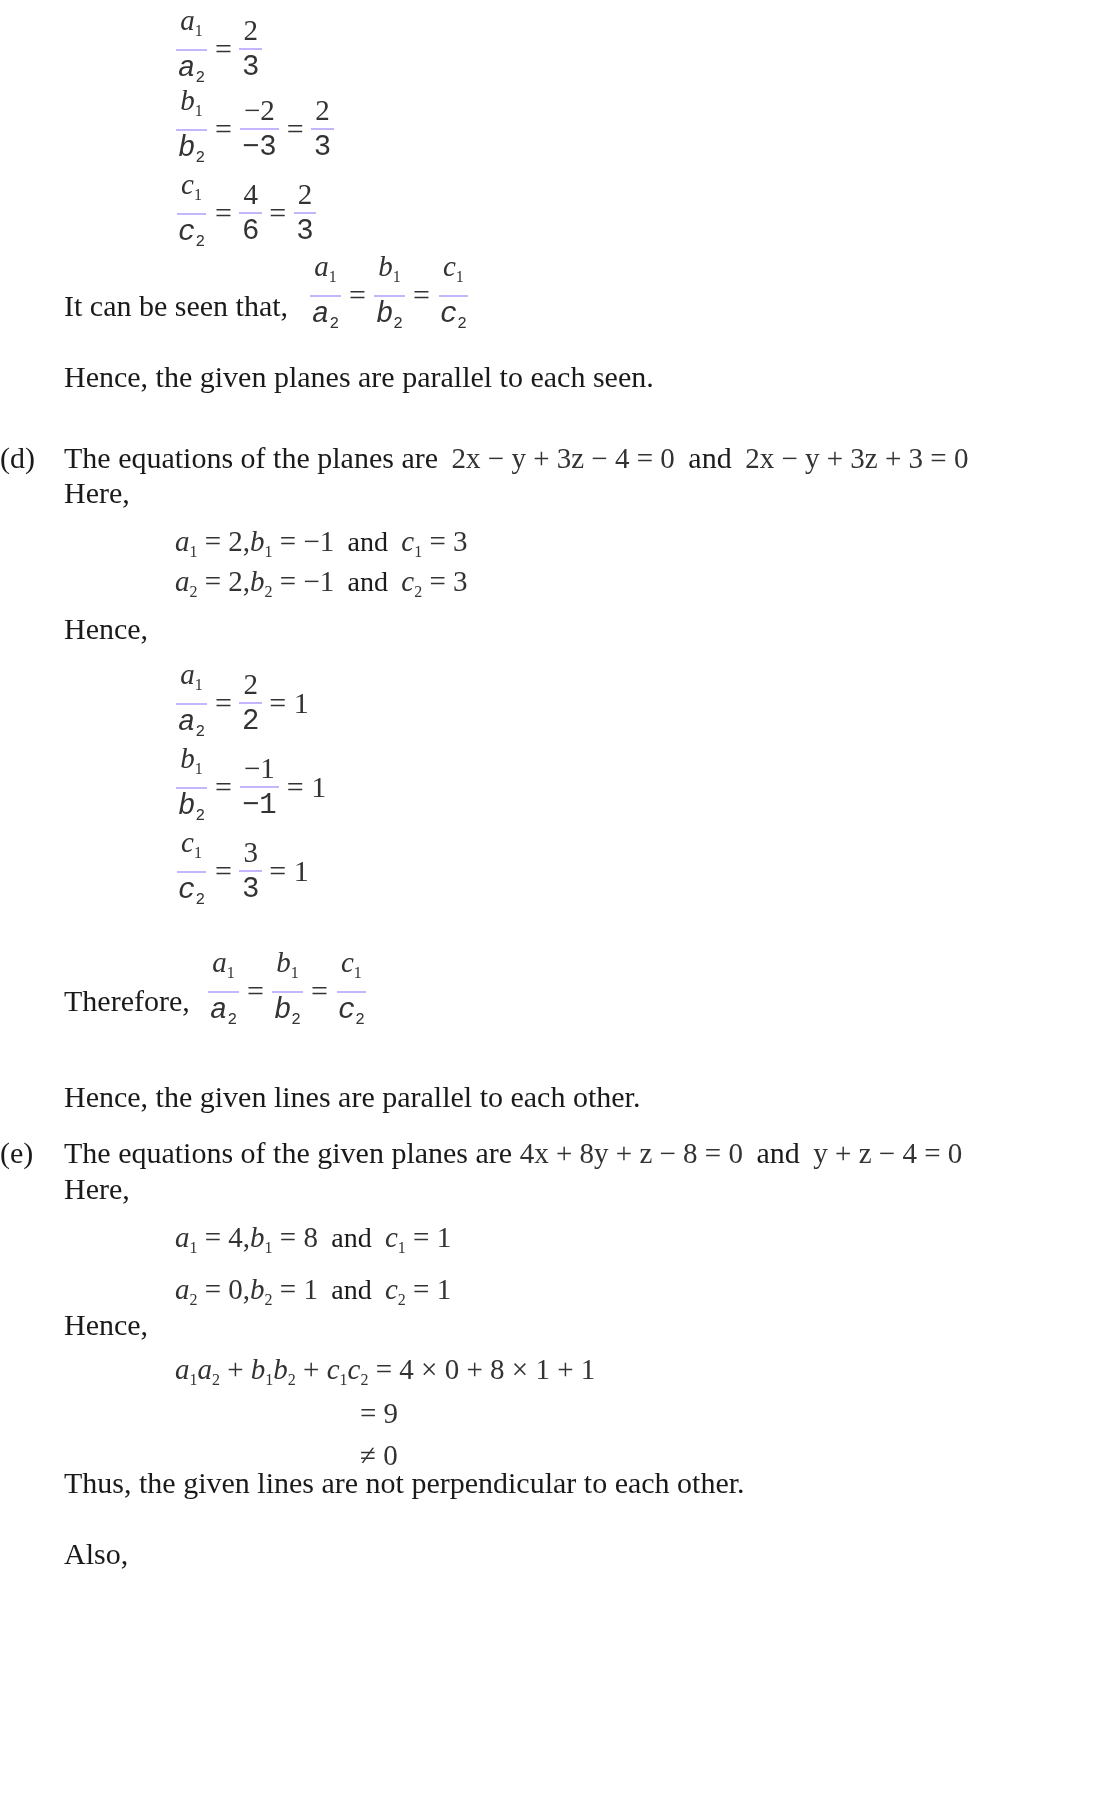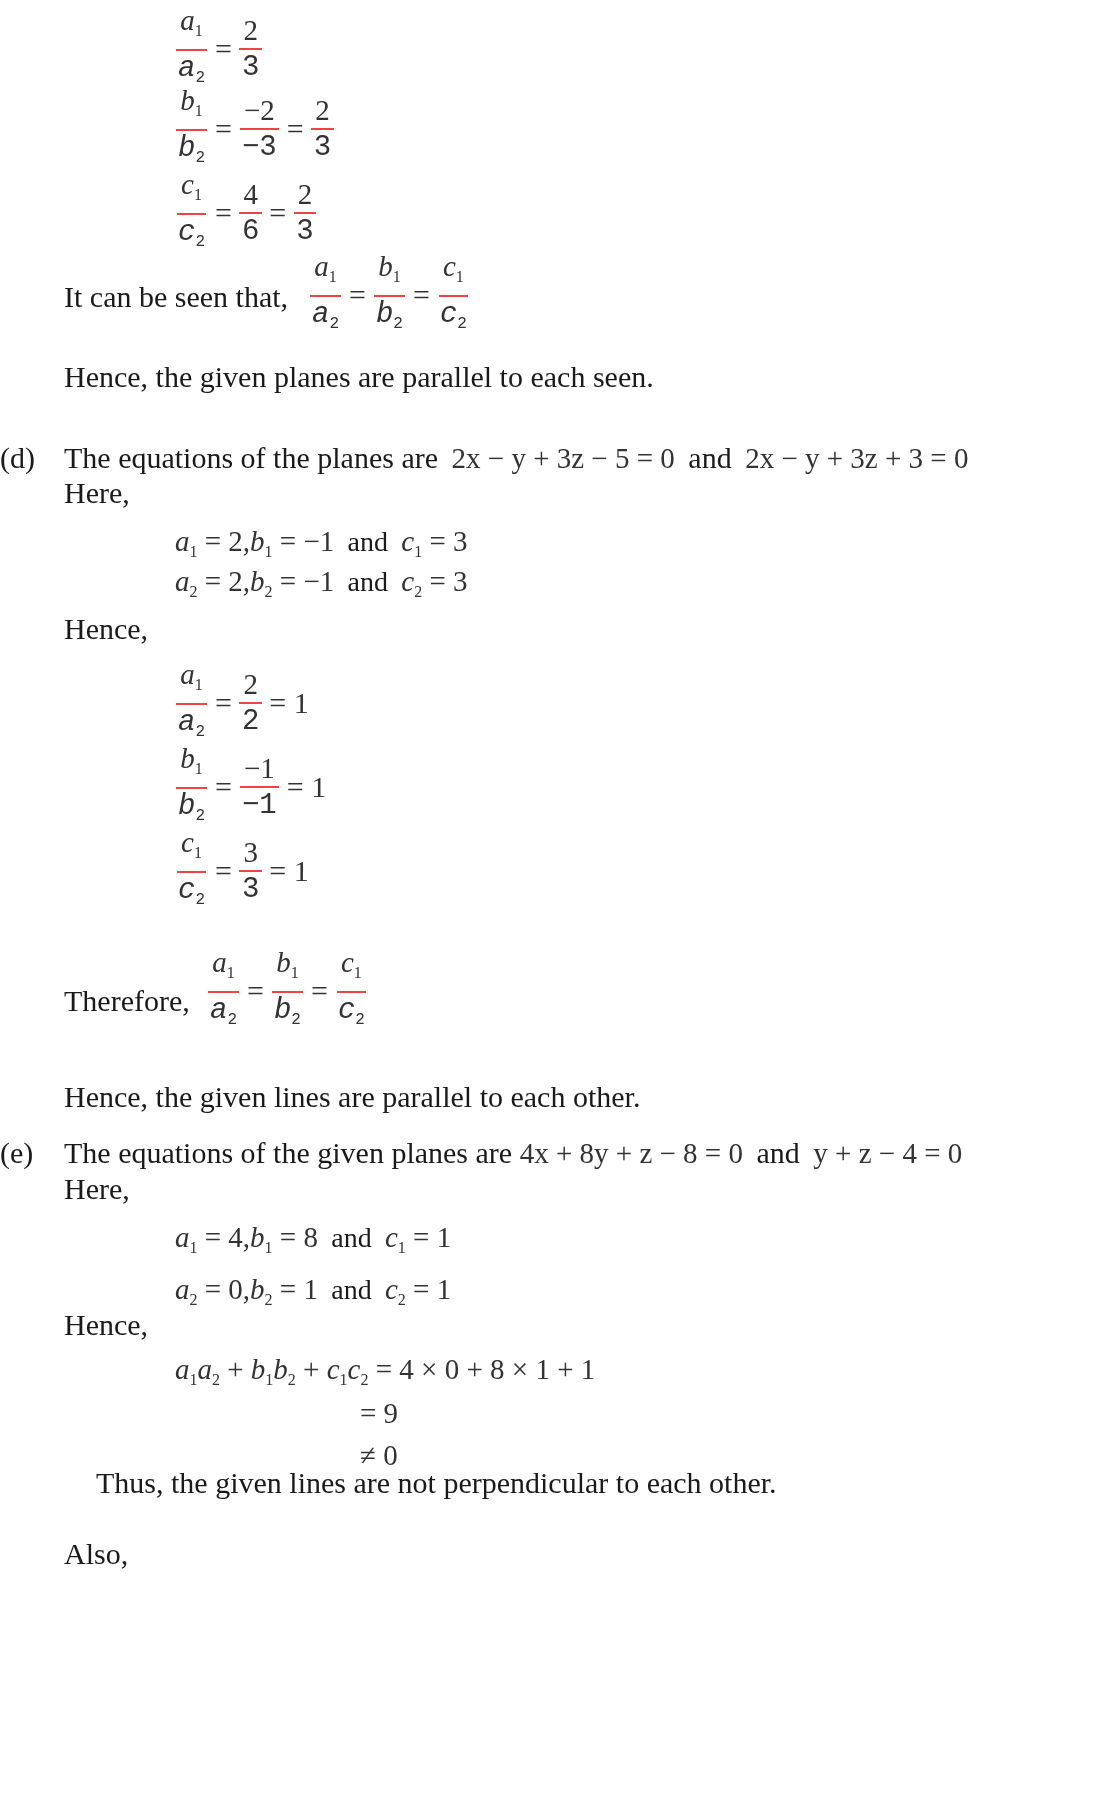--- a/index.html
+++ b/index.html
@@ -4,21 +4,21 @@
 <style>
   html, body { margin:0; padding:0; background:#ffffff; }
   body { width:1105px; height:1819px; position:relative; overflow:hidden;
          font-family:"Liberation Serif","DejaVu Serif",serif; color:#1a1a1a; }
   .abs { position:absolute; white-space:nowrap; }
   .text { font-size:30px; line-height:34px; }
   .math { font-family:"Liberation Serif","DejaVu Serif",serif; font-size:29px; color:#333; }
   .mi { font-style:italic; }
   sub { font-size:16px; vertical-align:-6px; font-style:normal; }
   .frac { display:inline-flex; flex-direction:column; align-items:center; vertical-align:middle; margin:0 2px; }
-  .frac .num { border-bottom:2px solid #ef4444; padding:0 4px; line-height:36px; }
+  .frac .num { border-bottom:2px solid #c4b5fd; padding:0 4px; line-height:36px; }
   .frac .den { padding:0 4px; line-height:36px;font-family:Liberation Mono, monospace; }
   .eq { display:inline-block; margin:0 4px; vertical-align:middle; }
   .fracline { display:flex; align-items:center; font-size:30px; color:#333; }
 </style>
 </head>
 <body>
 
 <div class="abs fracline" style="left:172px;top:2px;">
   <span class="frac math">
       <span class="num"><span class="mi">a</span><sub>1</sub></span>
@@ -58,21 +58,21 @@
       <span class="num">4</span>
       <span class="den">6</span>
     </span>
   <span class="eq">=</span>
   <span class="frac math">
       <span class="num">2</span>
       <span class="den">3</span>
     </span>
 </div>
 
-<div class="abs text" style="left:64px;top:280px;">It can be seen that,</div>
+<div class="abs text" style="left:64px;top:289px;">It can be seen that,</div>
 <div class="abs fracline" style="left:306px;top:248px;">
   <span class="frac math">
       <span class="num"><span class="mi">a</span><sub>1</sub></span>
       <span class="den"><span class="mi">a</span><sub>2</sub></span>
     </span>
   <span class="eq">=</span>
   <span class="frac math">
       <span class="num"><span class="mi">b</span><sub>1</sub></span>
       <span class="den"><span class="mi">b</span><sub>2</sub></span>
     </span>
@@ -81,21 +81,21 @@
       <span class="num"><span class="mi">c</span><sub>1</sub></span>
       <span class="den"><span class="mi">c</span><sub>2</sub></span>
     </span>
 </div>
 
 <div class="abs text" style="left:64px;top:360px;">Hence, the given planes are parallel to each seen.</div>
 
 <div class="abs text" style="left:0px;top:441px;">(d)</div>
 <div class="abs text" style="left:64px;top:441px;">
   <span>The equations of the planes are</span>
-  <span class="math" style="margin-left:6px;">2x − y + 3z − 5 = 0</span>
+  <span class="math" style="margin-left:6px;">2x − y + 3z − 4 = 0</span>
   <span style="margin:0 6px;">and</span>
   <span class="math">2x − y + 3z + 3 = 0</span>
 </div>
 <div class="abs text" style="left:64px;top:476px;">Here,</div>
 
 <div class="abs text math" style="left:175px;top:524px;">
   <span class="mi">a</span><sub>1</sub> <span>= 2,</span><span class="mi">b</span><sub>1</sub> <span>= −1</span>
   <span style="font-size:28px;color:#1a1a1a;margin:0 6px;">and</span>
   <span class="mi">c</span><sub>1</sub> <span>= 3</span>
 </div>
@@ -186,14 +186,14 @@
 
 <div class="abs text" style="left:64px;top:1308px;">Hence,</div>
 
 <div class="abs text math" style="left:175px;top:1352px;">
   <span class="mi">a</span><sub>1</sub><span class="mi">a</span><sub>2</sub> + <span class="mi">b</span><sub>1</sub><span class="mi">b</span><sub>2</sub> + <span class="mi">c</span><sub>1</sub><span class="mi">c</span><sub>2</sub>
   <span>= 4 × 0 + 8 × 1 + 1</span>
 </div>
 <div class="abs text math" style="left:360px;top:1396px;">= 9</div>
 <div class="abs text math" style="left:360px;top:1438px;">≠ 0</div>
 
-<div class="abs text" style="left:64px;top:1466px;margin-left:32px;">Thus, the given lines are not perpendicular to each other.</div>
+<div class="abs text" style="left:64px;top:1466px;">Thus, the given lines are not perpendicular to each other.</div>
 <div class="abs text" style="left:64px;top:1537px;">Also,</div>
 
 </body></html>

